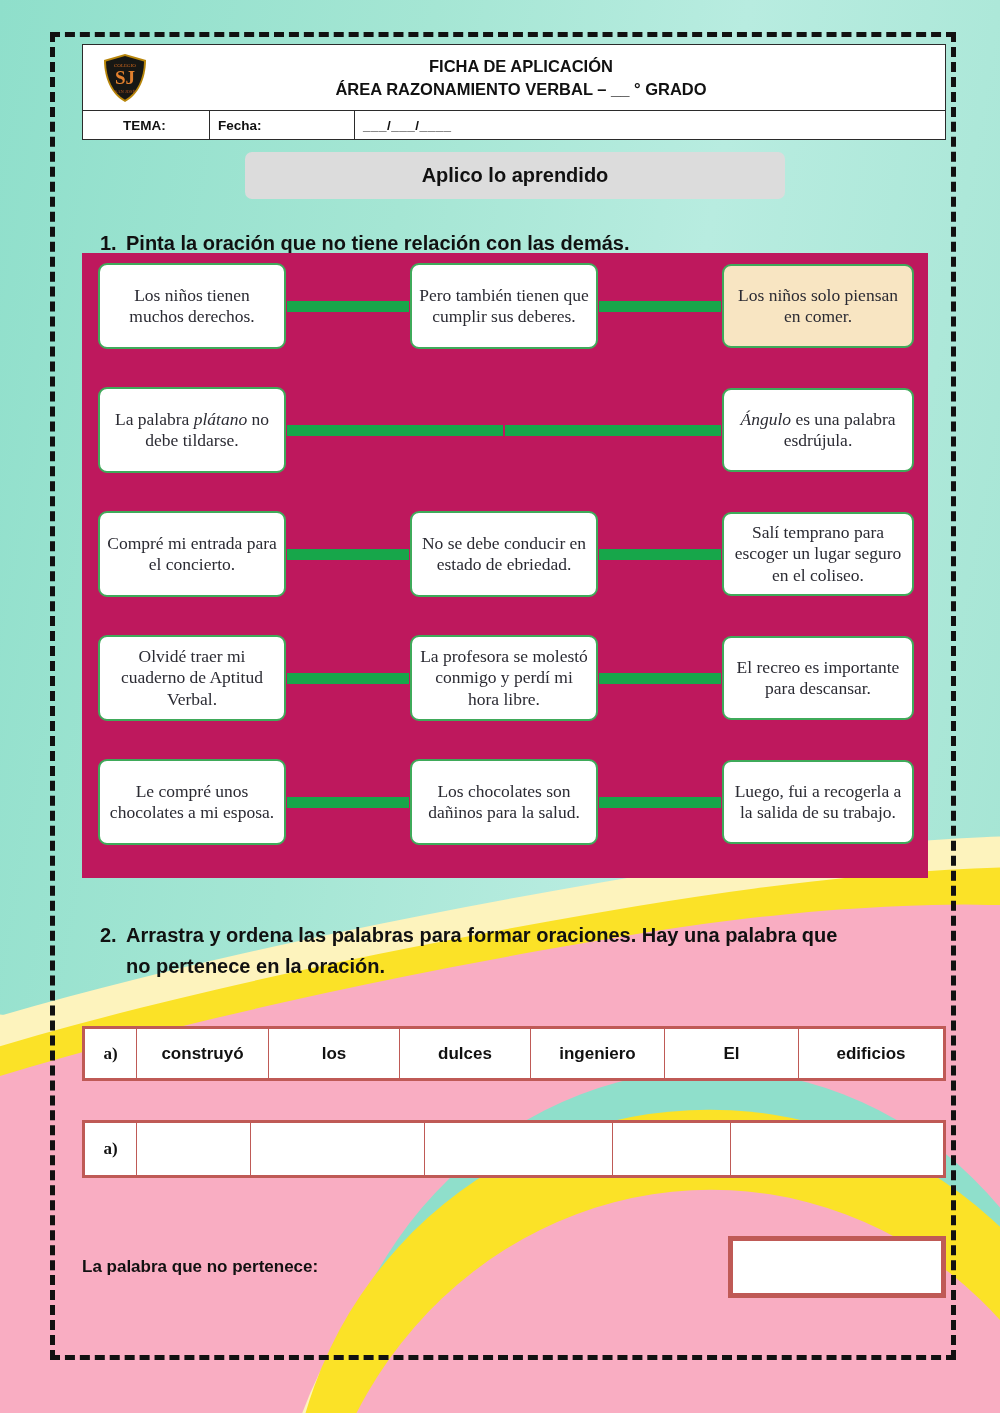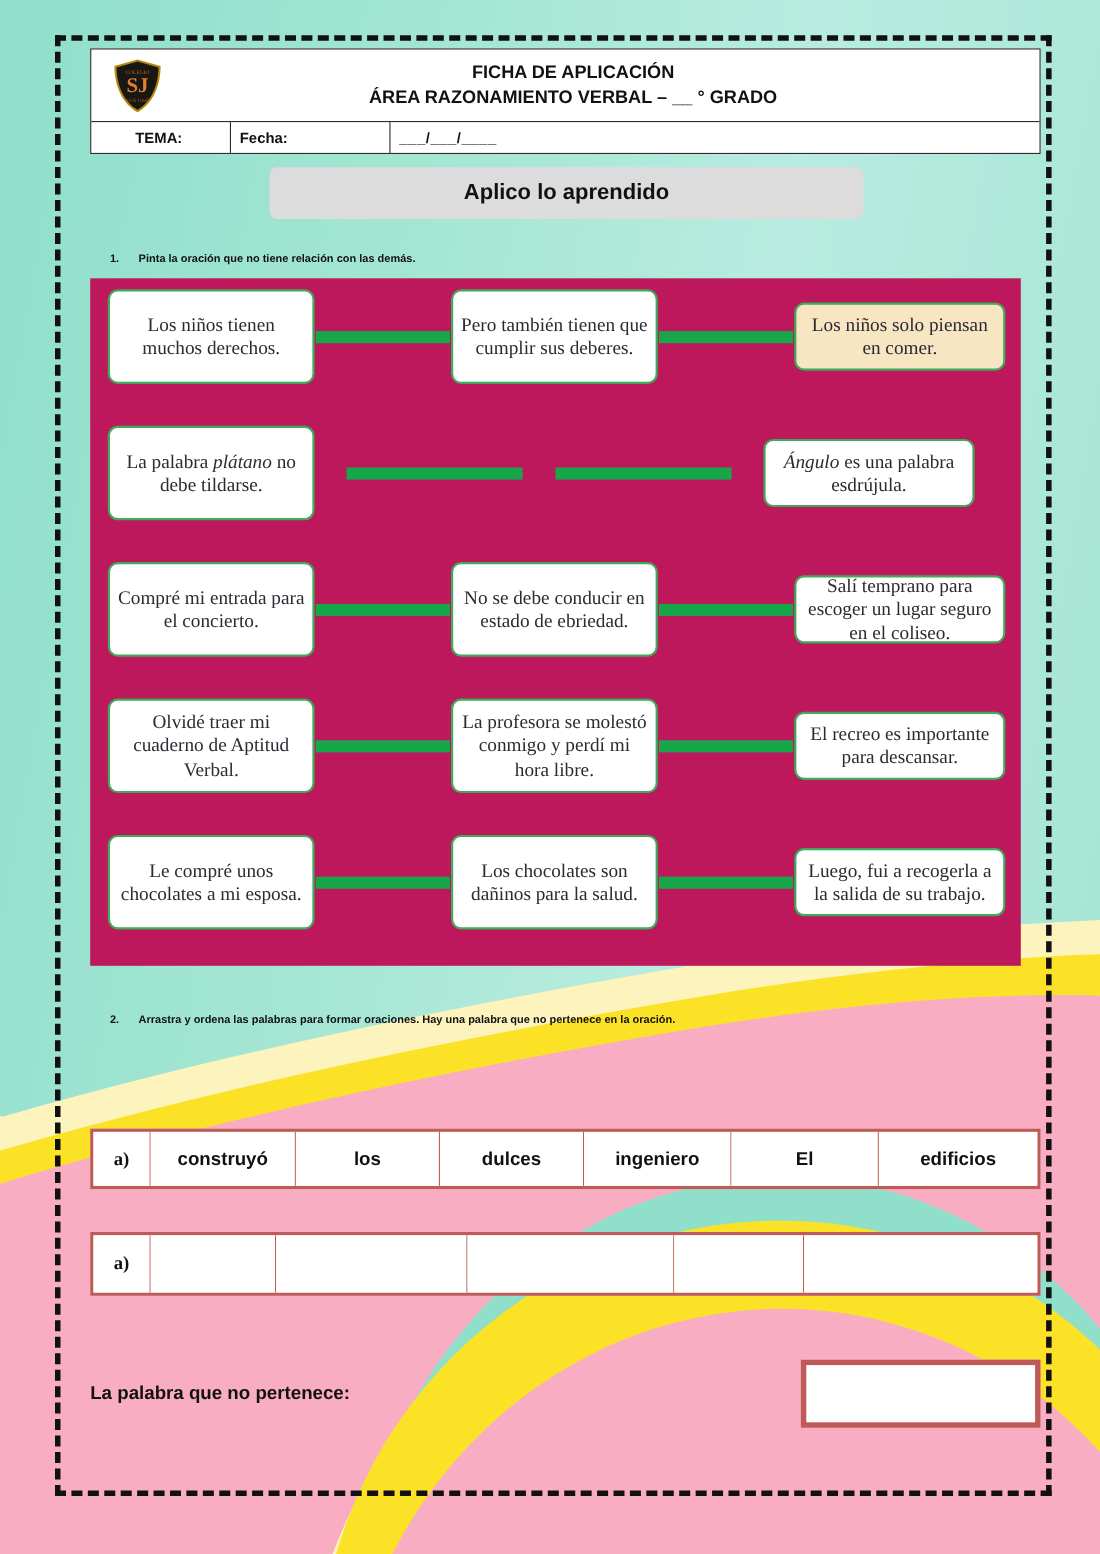--- a/index.html
+++ b/index.html
@@ -105,42 +105,42 @@
   
   .banner{
     position:absolute;left:245px;top:152px;width:540px;height:47px;
     background:#dcdcdc;border-radius:7px;
     display:flex;align-items:center;justify-content:center;
     font-weight:bold;font-size:20px;color:#111;
   }
 
   
   .instr{
-    position:absolute;font-weight:bold;font-size:10px;color:#111;line-height:1.55;
+    position:absolute;font-weight:bold;font-size:20px;color:#111;line-height:1.55;
   }
   .instr .num{display:inline-block;width:26px;}
   #instr1{left:100px;top:228px;width:800px;}
 
   
   .panel{
     position:absolute;left:82px;top:253px;width:846px;height:625px;
     background:#be185d;
   }
 
   .srow{position:absolute;left:0;width:846px;height:90px;display:flex;align-items:center;}
   .sbox{
     box-sizing:border-box;border:2px solid #3faa5a;border-radius:9px;background:#fff;
     display:flex;align-items:center;justify-content:center;text-align:center;
     font-family:"Liberation Serif",serif;font-size:17.5px;color:#2b2b33;line-height:1.22;
     padding:4px 6px;
   }
   .sbox.hl{background:#f8e5c2;}
   .sbox.c1{width:188px;height:86px;margin-left:16px;}
   .sbox.c2{width:188px;height:86px;}
-  .sbox.c3{width:192px;height:62px;}
+  .sbox.c3{width:192px;height:84px;}
   .link{height:11px;background:#17a64a;flex:1;min-width:10px;margin:0 1px;}
   .link-left{margin-left:1px;}
   .spacerR{width:14px;}
 
   
   #instr2{left:100px;top:920px;width:800px;}
   #instr2 .body{display:inline-block;width:740px;vertical-align:top;}
 
   
   .wtable{
@@ -225,21 +225,21 @@
 
     <div class="srow" style="top:8px;">
       <div class="sbox c1">Los niños tienen muchos derechos.</div>
       <div class="link link-left"></div>
       <div class="sbox c2">Pero también tienen que cumplir sus deberes.</div>
       <div class="link"></div>
       <div class="sbox c3 hl">Los niños solo piensan en comer.</div>
       <div class="spacerR"></div>
     </div>
 
-    <div class="srow" style="top:132px;gap:28px;">
+    <div class="srow" style="top:132px;">
       <div class="sbox c1">
         <span><span>La palabra </span><em>plátano</em><span> no debe tildarse.</span></span>
       </div>
       <div class="link link-left"></div>
       <div class="link"></div>
       <div class="sbox c3">
         <span><em>Ángulo</em><span> es una palabra esdrújula.</span></span>
       </div>
       <div class="spacerR"></div>
     </div>

